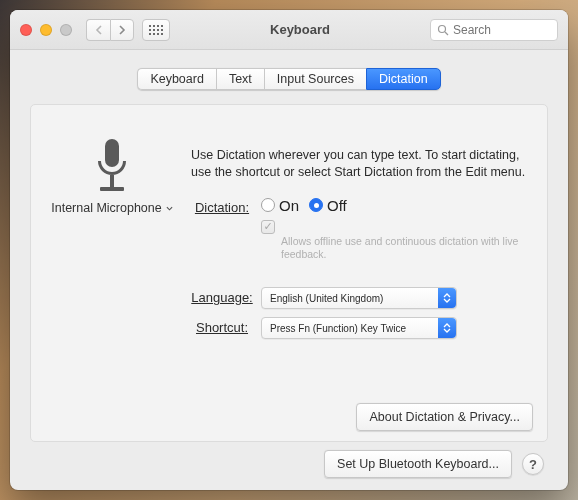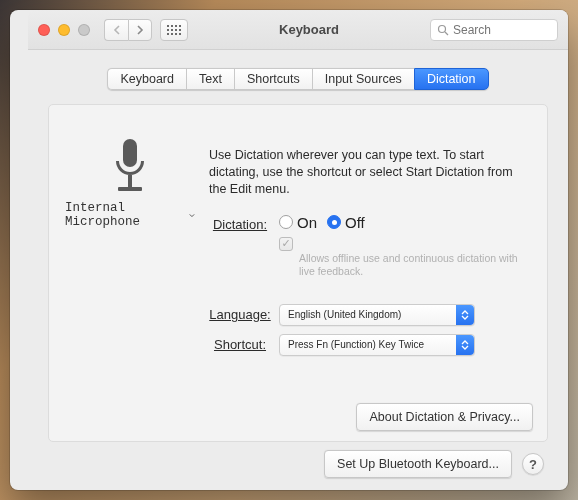--- a/index.html
+++ b/index.html
@@ -10,21 +10,21 @@
     background: linear-gradient(120deg, #3b3535 0%, #b68a5a 25%, #d1a97a 60%, #bfb7a6 100%);
     overflow: hidden;
     color: #222;
   }
   .window {
     position: absolute; left: 10px; top: 10px;
     width: 558px; height: 480px;
     background: #ececec;
     border-radius: 8px;
     box-shadow: 0 20px 40px rgba(0,0,0,0.4), 0 0 0 1px rgba(0,0,0,0.15);
-    display: flex; flex-direction: column; padding-left: 18px;
+    display: flex; flex-direction: column;
   }
   .titlebar {
     height: 40px;
     border-bottom: 1px solid #d0d0d0;
     display: flex; align-items: center;
     padding: 0 10px;
     gap: 8px;
     background: linear-gradient(#ececec, #e2e2e2);
     border-radius: 8px 8px 0 0;
   }
@@ -89,21 +89,21 @@
     flex:1;
     background: #f3f3f3;
     border: 1px solid #dcdcdc;
     border-radius: 5px;
     padding: 14px 16px 12px 16px;
     position: relative;
     display:flex;
     gap: 14px;
   }
   .leftcol { width: 130px; display:flex; flex-direction:column; align-items:center; padding-top: 18px; }
-  .mic-label { font-size: 12.5px; color:#333; display:flex; align-items:center; gap:4px; margin-top:4px;font-family:Liberation Mono, monospace; }
+  .mic-label { font-size: 12.5px; color:#333; display:flex; align-items:center; gap:4px; margin-top:4px; }
   .rightcol { flex:1; display:flex; flex-direction:column;margin-top:28px; }
   .intro { font-size: 12.5px; line-height:1.35; color:#2b2b2b; margin-bottom: 16px; }
 
   .row { display:flex; align-items:flex-start; margin-bottom: 8px; }
   .row .label { width: 70px; text-align:center; padding-right:8px; font-size:13px; color:#2b2b2b; padding-top:3px;text-decoration:underline; }
   .row .field { flex:1; }
 
   .radios { display:flex; align-items:center; gap:10px; font-size:15px; }
   .radio { width:14px; height:14px; border-radius:50%; border:1px solid #a0a0a0; background:#fff; margin-right:4px; display:inline-flex; align-items:center; justify-content:center; }
   .radio.sel { border-color:#2772f0; background:#2772f0; }
@@ -212,21 +212,20 @@
       <input type="text" placeholder="Search" style="">
     </div>
   </div>
 
   <div class="content">
 
     <div class="tabbar">
       <div class="segmented">
         <div class="seg">Keyboard</div>
         <div class="seg">Text</div>
-        <div class="seg">Shortcuts</div>
         <div class="seg">Input Sources</div>
         <div class="seg active">Dictation</div>
       </div>
     </div>
 
     <div class="panel">
 
       <div class="leftcol">
         <svg width="48" height="60" viewBox="0 0 48 60">
           <g fill="#5a5a5a">

